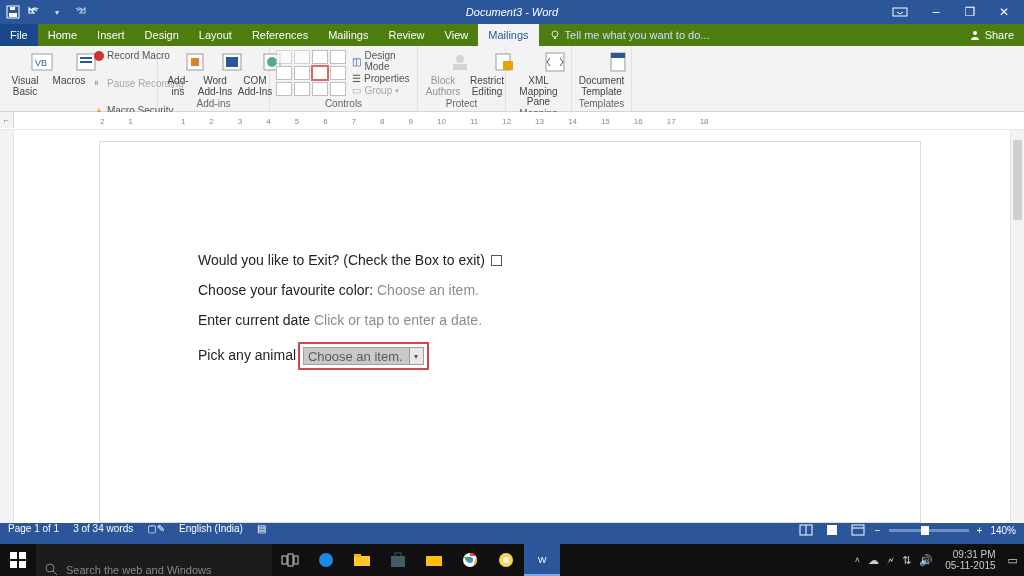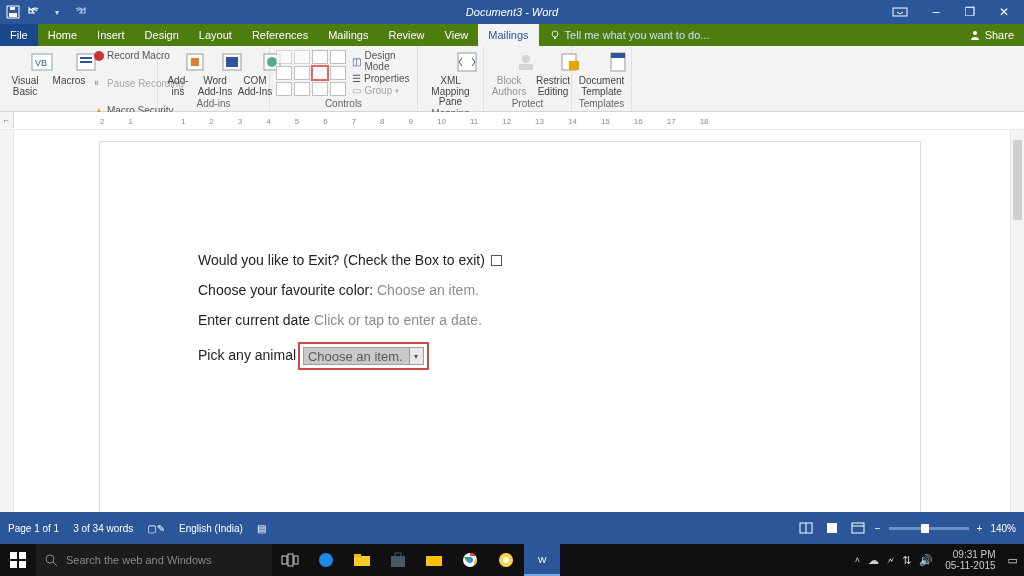--- a/index.html
+++ b/index.html
@@ -55,30 +55,30 @@
 .page-inner { padding: 110px 0 0 98px; font-family: Calibri, "Segoe UI", sans-serif; font-size: 14px; color: #222; }
 .page-inner p { margin: 0 0 14px 0; }
 .placeholder { color: #8c8c8c; }
 .chk { display:inline-block; width:11px; height:11px; border:1px solid #555; vertical-align: -1px; margin-left:2px;}
 .combo-wrap { display:inline-block; border: 2px solid #d04848; padding: 3px; margin-left: -2px; vertical-align: middle;}
 .combo { display:inline-flex; align-items:center; background:#c9c9c9; border:1px solid #9e9e9e; height:18px;}
 .combo .txt { padding: 0 6px 0 4px; font-size:13px; color:#5a5a5a;}
 .combo .arrow { width:14px; height:100%; border-left:1px solid #9e9e9e; background:#e8e8e8; display:flex; align-items:center; justify-content:center; font-size:8px; color:#555;}
 
 
-.statusbar { height: 32px; background: #2b579a; color: #fff; display: flex; align-items: center; font-size: 10px; padding: 0 8px; gap: 14px; }
+.statusbar { height: 21px; background: #2b579a; color: #fff; display: flex; align-items: flex-start; font-size: 10px; padding: 0 8px; gap: 14px; }
 .statusbar .right { margin-left: auto; display: flex; align-items: center; gap: 8px; }
 .statusbar .viewbtn { width: 18px; height: 14px; display:inline-flex; align-items:center; justify-content:center; }
 .statusbar .slider { width: 80px; height: 3px; background: #6e8fc2; position: relative; }
 .statusbar .slider .knob { position: absolute; left: 40%; top: -3px; width: 8px; height: 9px; background: #fff; }
 
 
 .taskbar { height: 32px; background: #101010; display: flex; align-items: center; color: #ccc; font-size: 11px; }
 .taskbar .start { width: 36px; height: 100%; display:flex; align-items:center; justify-content:center; }
-.taskbar .search { flex: 0 0 236px; height: 100%; display:flex; align-items:center; padding: 0 8px; gap:8px; background:#1c1c1c; }
+.taskbar .search { flex: 0 0 236px; height: 100%; display:flex; align-items:flex-end; padding: 0 8px; gap:8px; background:#1c1c1c; }
 .taskbar .tb-icons { display:flex; align-items:center; height:100%; }
 .taskbar .tb-icons .ti { width: 36px; height:100%; display:flex; align-items:center; justify-content:center; }
 .taskbar .ti.word { background:#2b579a; border-bottom:2px solid #77a7e6; }
 .taskbar .tray { margin-left:auto; display:flex; align-items:center; gap:8px; padding:0 6px; }
 .taskbar .clock { text-align:right; line-height:1.1; font-size:10px; padding:0 4px;}
 
 svg { display:block; }
 </style>
 </head>
 <body>
@@ -253,60 +253,60 @@
           <div class="row" style="color:#a8a8a8">
               <span>▭</span>
               <span>Group</span>
               <span style="font-size:7px"> ▾</span>
             </div>
         </div>
       </div>
       <div class="label">Controls</div>
     </div>
 
+    <div class="group" style="width:88px">
+      <div class="body">
+        <div class="bigbtn" style="width:42px;opacity:.55">
+          <div class="ic">
+              <svg width="22" height="22">
+                <circle cx="11" cy="8" r="4" fill="#bbb"></circle>
+                <rect x="4" y="13" width="14" height="6" fill="#bbb"></rect>
+              </svg>
+            </div>
+          <div class="lbl" style="white-space:pre-line">Block
+Authors</div>
+        </div>
+        <div class="bigbtn" style="width:42px">
+          <div class="ic">
+              <svg width="22" height="22">
+                <rect x="3" y="3" width="14" height="16" fill="#fff" stroke="#999"></rect>
+                <rect x="10" y="10" width="10" height="9" fill="#e7a400"></rect>
+              </svg>
+            </div>
+          <div class="lbl" style="white-space:pre-line">Restrict
+Editing</div>
+        </div>
+      </div>
+      <div class="label">Protect</div>
+    </div>
+
     <div class="group" style="width:66px">
       <div class="body" style="justify-content:center">
         <div class="bigbtn" style="width:60px">
           <div class="ic">
               <svg width="24" height="22">
                 <rect x="3" y="2" width="18" height="18" fill="#fff" stroke="#999"></rect>
                 <path d="M7 7l-3 4 3 4M17 7l3 4-3 4" stroke="#2b579a" fill="none"></path>
               </svg>
             </div>
           <div class="lbl" style="white-space:pre-line">XML Mapping
 Pane</div>
         </div>
       </div>
       <div class="label">Mapping</div>
-    </div>
-
-    <div class="group" style="width:88px">
-      <div class="body">
-        <div class="bigbtn" style="width:42px;opacity:.55">
-          <div class="ic">
-              <svg width="22" height="22">
-                <circle cx="11" cy="8" r="4" fill="#bbb"></circle>
-                <rect x="4" y="13" width="14" height="6" fill="#bbb"></rect>
-              </svg>
-            </div>
-          <div class="lbl" style="white-space:pre-line">Block
-Authors</div>
-        </div>
-        <div class="bigbtn" style="width:42px">
-          <div class="ic">
-              <svg width="22" height="22">
-                <rect x="3" y="3" width="14" height="16" fill="#fff" stroke="#999"></rect>
-                <rect x="10" y="10" width="10" height="9" fill="#e7a400"></rect>
-              </svg>
-            </div>
-          <div class="lbl" style="white-space:pre-line">Restrict
-Editing</div>
-        </div>
-      </div>
-      <div class="label">Protect</div>
     </div>
 
     <div class="group" style="width:60px">
       <div class="body" style="justify-content:center">
         <div class="bigbtn" style="width:54px">
           <div class="ic">
               <svg width="22" height="22">
                 <rect x="4" y="2" width="14" height="18" fill="#fff" stroke="#999"></rect>
                 <rect x="4" y="2" width="14" height="5" fill="#2b579a"></rect>
               </svg>

